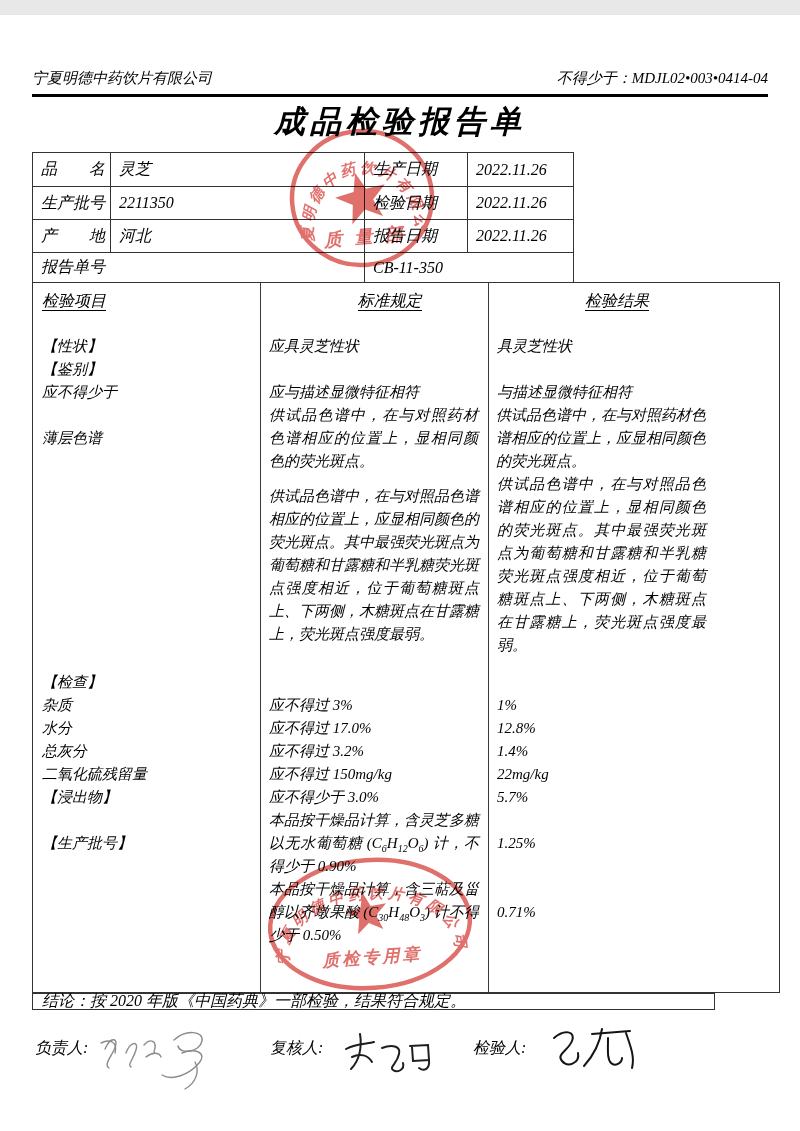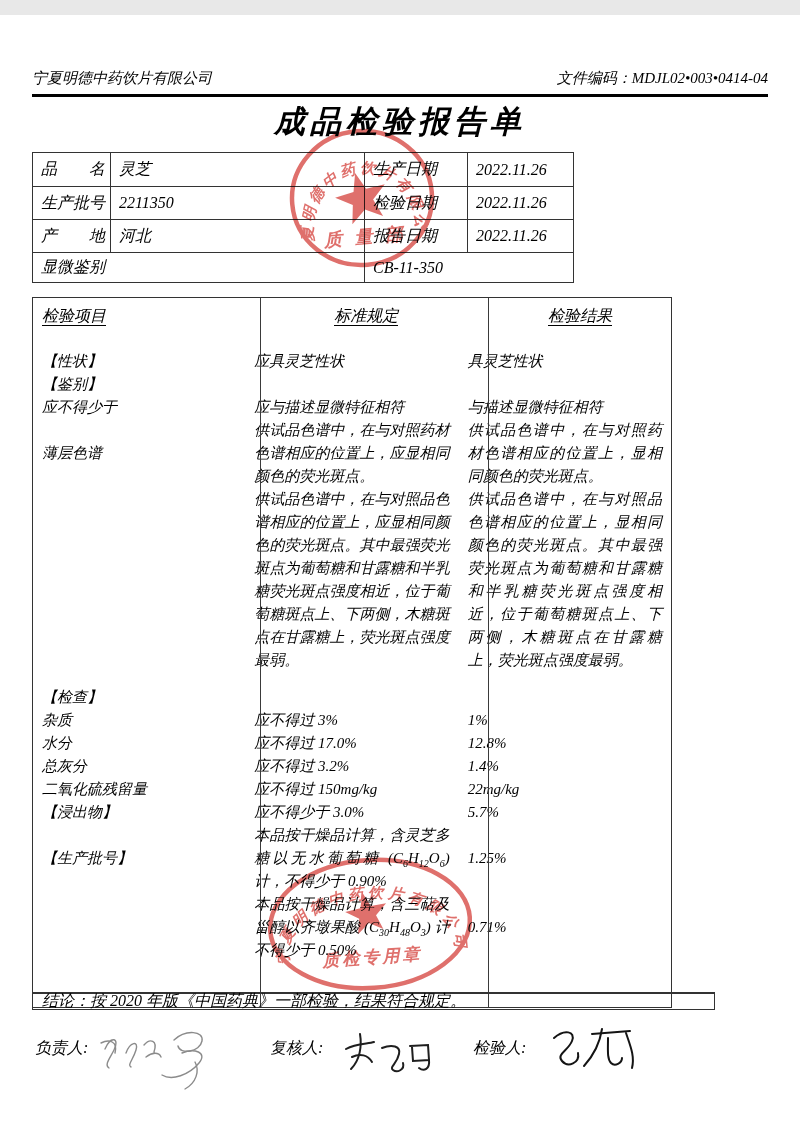--- a/index.html
+++ b/index.html
@@ -16,21 +16,21 @@
     position:absolute;left:32px;top:137px;width:542px;box-sizing:border-box;
     display:grid;grid-template-columns:77px 254px 103px 1fr;grid-template-rows:33px 33px 33px 30px;
     border:1px solid #333;font-size:16px;
   }
   .igc{box-sizing:border-box;border-left:1px solid #333;border-top:1px solid #333;
        padding-left:8px;display:flex;align-items:center;white-space:nowrap;overflow:hidden;}
   .igc.nl{border-left:none;} .igc.nt{border-top:none;}
   .igc.span2a{grid-column:1 / 3;} .igc.span2b{grid-column:3 / 5;}
   
   .main-table{
-    position:absolute;left:32px;top:282px;width:640px;height:711px;box-sizing:border-box;
+    position:absolute;left:32px;top:267px;width:748px;height:711px;box-sizing:border-box;
     border:1px solid #333;display:flex;flex-direction:column;font-size:15px;line-height:23px;
   }
   .vline{position:absolute;top:0;bottom:0;width:1px;background:#3a3a3a;}
   .v1{left:227px;} .v2{left:455px;}
   .mrow{display:flex;align-items:center;}
   .mc{box-sizing:border-box;padding:0 9px;}
   .mc1{width:227px;} .mc2{width:228px;} .mc3{width:227px;}
   .mhead{height:34px;align-items:center;font-size:16px;}
   .mhead .mc2,.mhead .mc3{text-align:center;padding-left:40px;}
   .ul{border-bottom:1px solid #000;padding-bottom:1px;}
@@ -50,42 +50,42 @@
   .stamp-bottom{left:266px;top:841px;transform:rotate(-4deg);}
   .stamp text{font-family:"Liberation Serif","DejaVu Serif",serif;font-weight:bold;}
 </style>
 </head>
 <body>
 
 <div class="page">
 
   <div class="hdr">
     <span>宁夏明德中药饮片有限公司</span>
-    <span><span>文件编码：</span><span>MDJL02•003•0414-04</span></span>
+    <span><span>不得少于：</span><span>MDJL02•003•0414-04</span></span>
   </div>
   <div class="hdr-rule"></div>
   <div class="title">成品检验报告单</div>
 
   <div class="info-grid">
     <div class="igc nl nt">品　　名</div>
     <div class="igc nt">灵芝</div>
     <div class="igc nt">生产日期</div>
     <div class="igc nt">2022.11.26</div>
 
     <div class="igc nl">生产批号</div>
     <div class="igc">2211350</div>
     <div class="igc">检验日期</div>
     <div class="igc">2022.11.26</div>
 
     <div class="igc nl">产　　地</div>
     <div class="igc">河北</div>
     <div class="igc">报告日期</div>
     <div class="igc">2022.11.26</div>
 
-    <div class="igc nl span2a">显微鉴别</div>
+    <div class="igc nl span2a">报告单号</div>
     <div class="igc span2b">CB-11-350</div>
   </div>
 
   <div class="main-table">
     <div class="vline v1"></div>
     <div class="vline v2"></div>
 
     <div class="mrow mhead">
       <div class="mc mc1"><span class="ul">检验项目</span></div>
       <div class="mc mc2"><span class="ul">标准规定</span></div>
@@ -103,22 +103,22 @@
       <div class="mc mc2"></div>
       <div class="mc mc3"></div>
     </div>
     <div class="mrow">
       <div class="mc mc1">应不得少于</div>
       <div class="mc mc2">应与描述显微特征相符</div>
       <div class="mc mc3">与描述显微特征相符</div>
     </div>
     <div class="mrow">
       <div class="mc mc1">薄层色谱</div>
+      <div class="mc mc3 just">供试品色谱中，在与对照药材色谱相应的位置上，显相同颜色的荧光斑点。</div>
       <div class="mc mc2 just">供试品色谱中，在与对照药材色谱相应的位置上，应显相同颜色的荧光斑点。</div>
-      <div class="mc mc3 just">供试品色谱中，在与对照药材色谱相应的位置上，显相同颜色的荧光斑点。</div>
     </div>
     <div class="mrow">
       <div class="mc mc1"></div>
       <div class="mc mc2 just">供试品色谱中，在与对照品色谱相应的位置上，应显相同颜色的荧光斑点。其中最强荧光斑点为葡萄糖和甘露糖和半乳糖荧光斑点强度相近，位于葡萄糖斑点上、下两侧，木糖斑点在甘露糖上，荧光斑点强度最弱。</div>
       <div class="mc mc3 just">供试品色谱中，在与对照品色谱相应的位置上，显相同颜色的荧光斑点。其中最强荧光斑点为葡萄糖和甘露糖和半乳糖荧光斑点强度相近，位于葡萄糖斑点上、下两侧，木糖斑点在甘露糖上，荧光斑点强度最弱。</div>
     </div>
     <div class="sp14"></div>
 
     <div class="mrow">
       <div class="mc mc1">【检查】</div>

